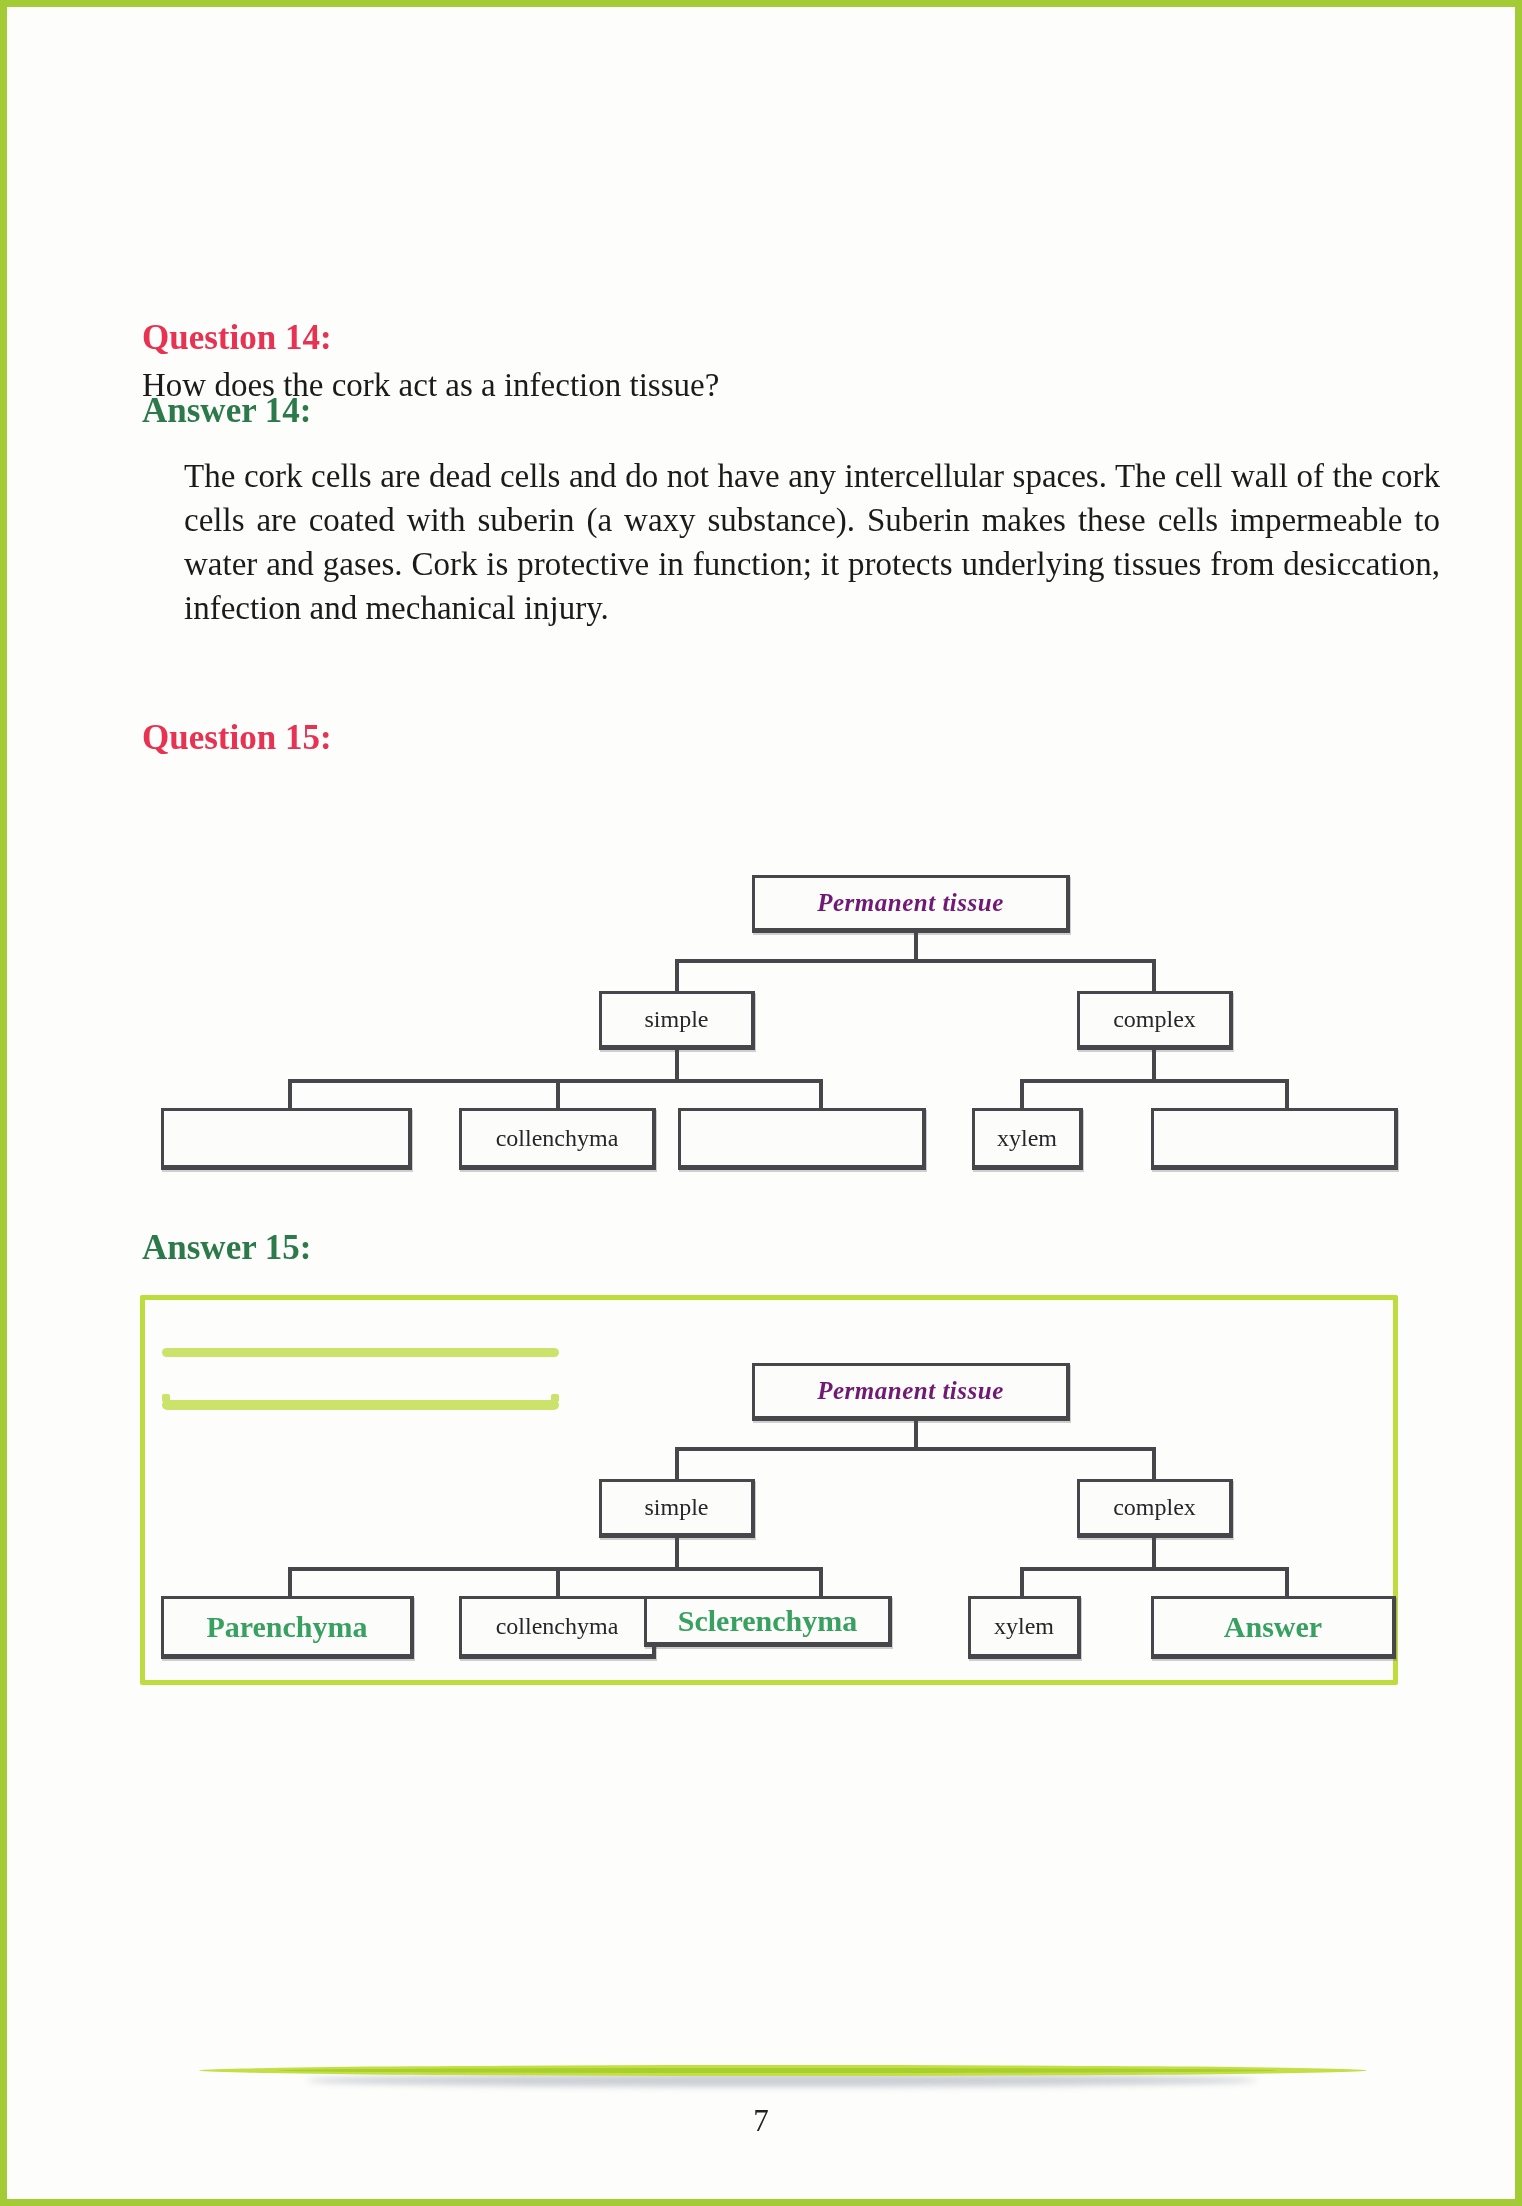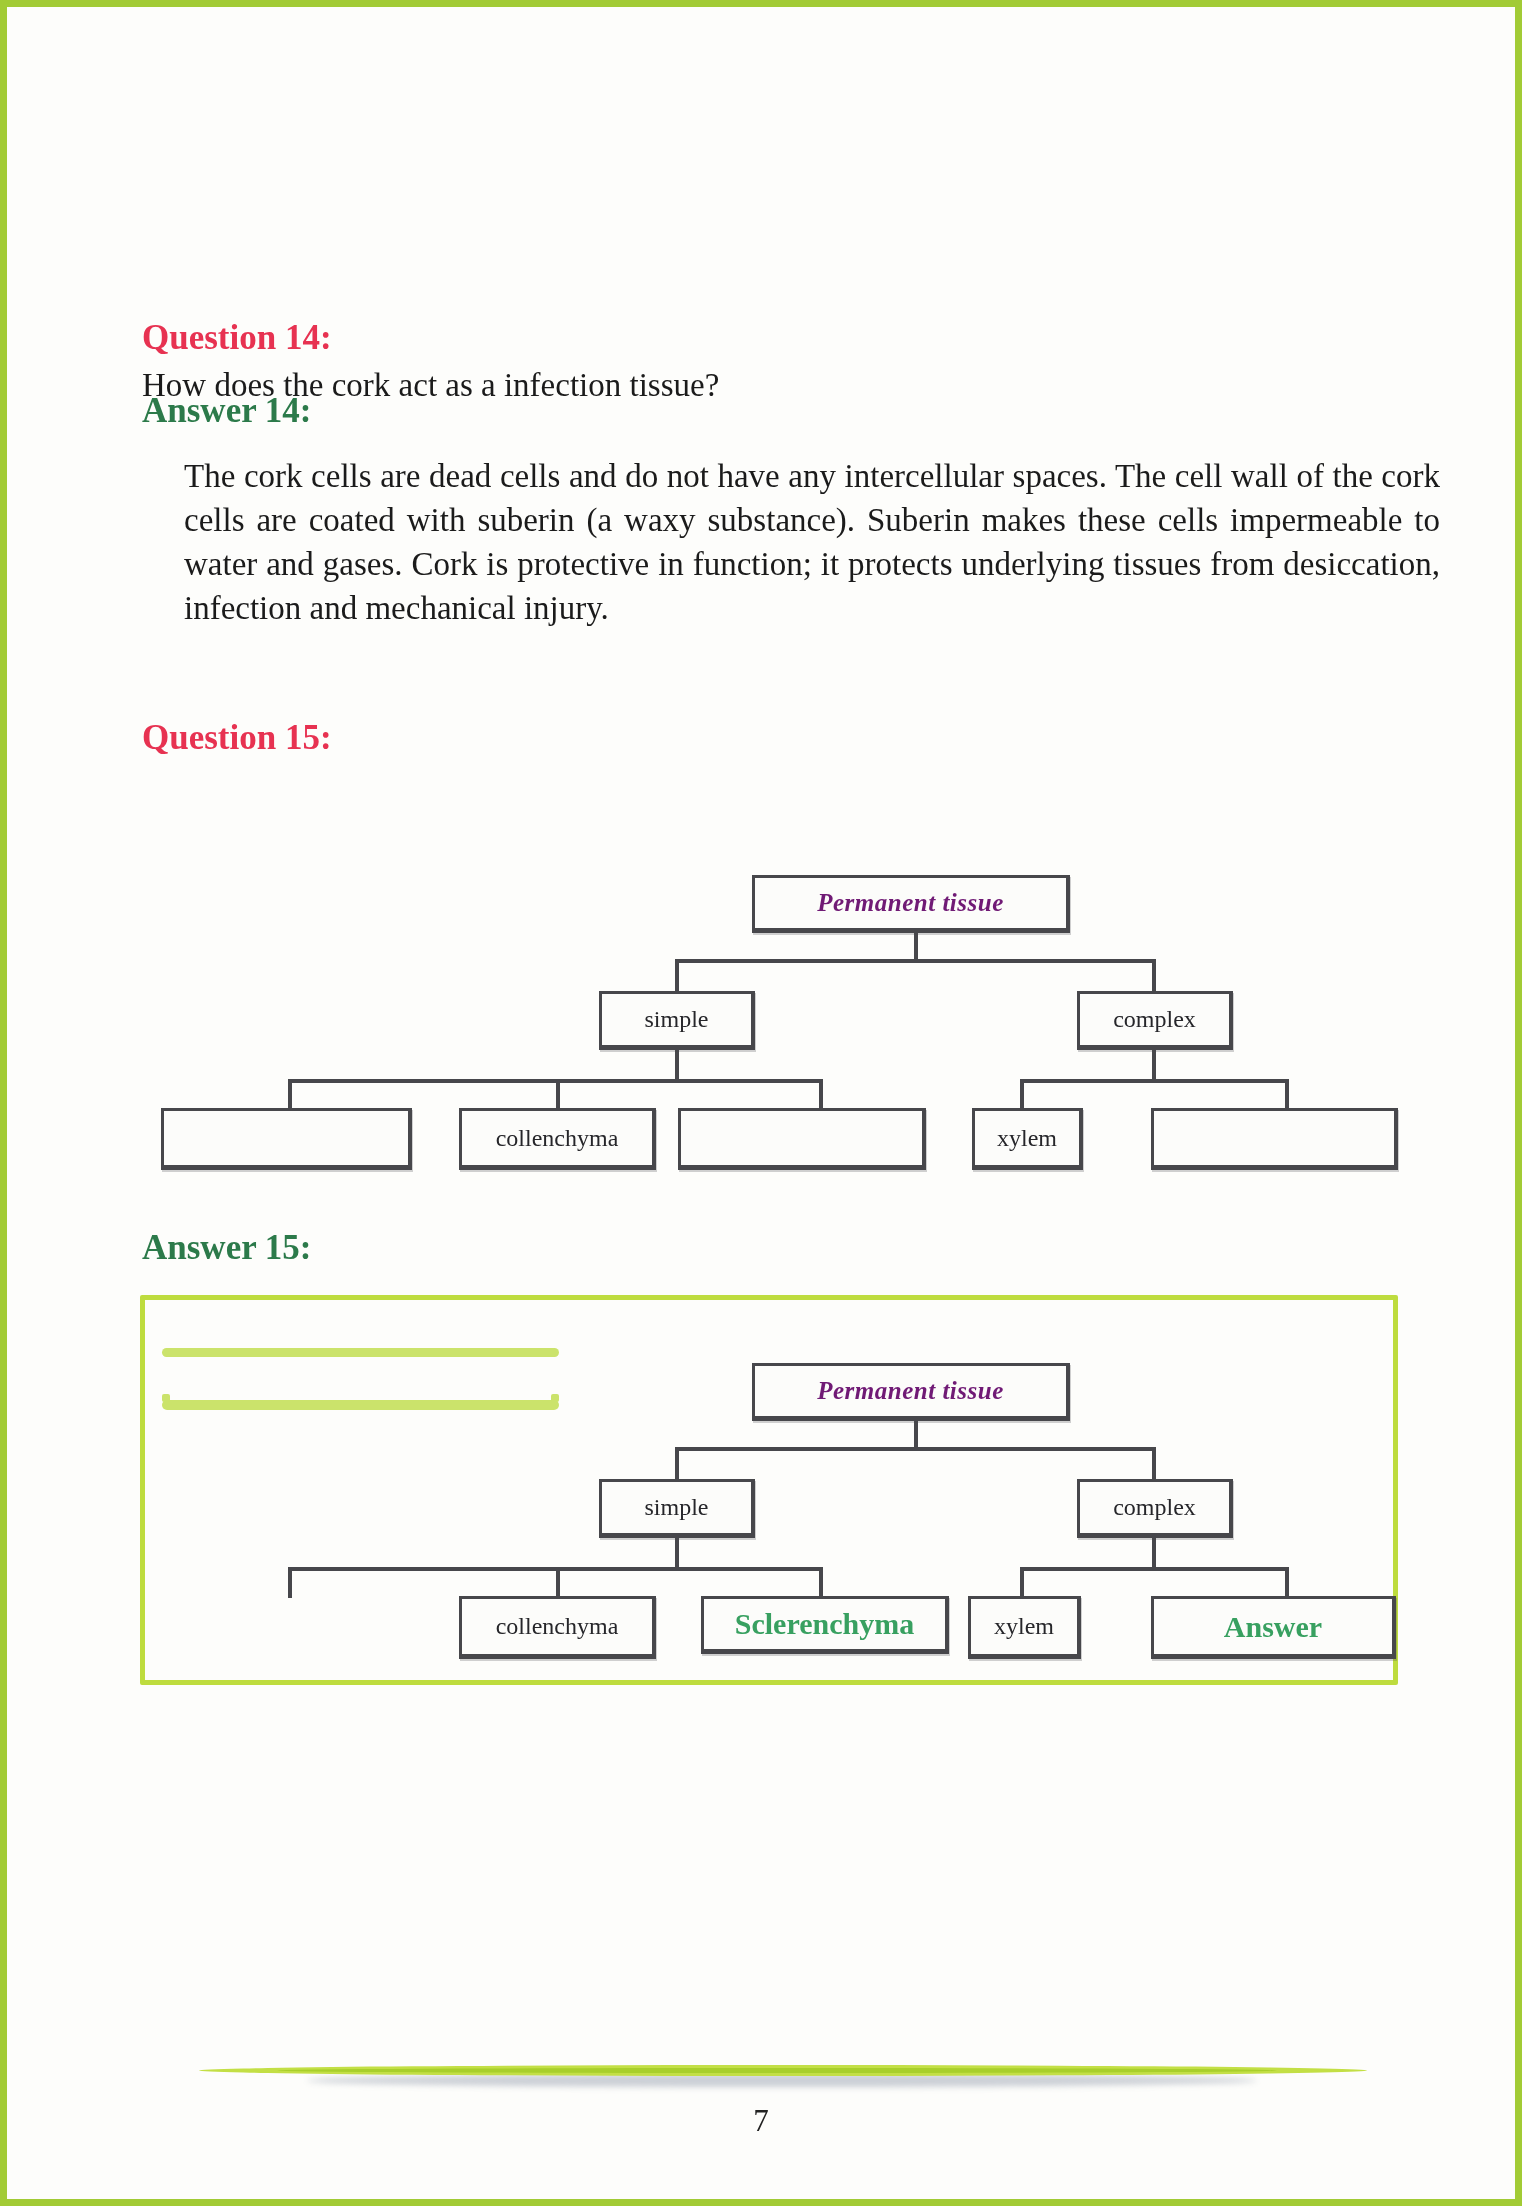--- a/index.html
+++ b/index.html
@@ -138,22 +138,23 @@
     <div class="nb" style="left:1070px;top:116px;width:156px;height:59px">complex</div>
     <div class="ln" style="left:668px;top:175px;width:4px;height:31px"></div>
     <div class="ln" style="left:281px;top:204px;width:535px;height:4px"></div>
     <div class="ln" style="left:281px;top:204px;width:4px;height:31px"></div>
     <div class="ln" style="left:549px;top:204px;width:4px;height:31px"></div>
     <div class="ln" style="left:812px;top:204px;width:4px;height:31px"></div>
     <div class="ln" style="left:1145px;top:175px;width:4px;height:31px"></div>
     <div class="ln" style="left:1013px;top:204px;width:269px;height:4px"></div>
     <div class="ln" style="left:1013px;top:204px;width:4px;height:31px"></div>
     <div class="ln" style="left:1278px;top:204px;width:4px;height:31px"></div>
+    <div class="nb green" style="left:154px;top:233px;width:253px;height:63px">Parenchyma</div>
     <div class="nb" style="left:452px;top:233px;width:197px;height:63px">collenchyma</div>
-    <div class="nb green" style="left:694px;top:233px;width:248px;height:58px">Sclerenchyma</div>
+    <div class="nb green" style="left:637px;top:233px;width:248px;height:51px">Sclerenchyma</div>
     <div class="nb" style="left:961px;top:233px;width:113px;height:63px">xylem</div>
     <div class="nb green" style="left:1144px;top:233px;width:245px;height:63px">Answer</div>
   </div>
 
   <div class="divider-shadow"></div>
   <div class="divider"></div>
   <div class="divider-core"></div>
   <div class="pnum">7</div>
 
 </div>

